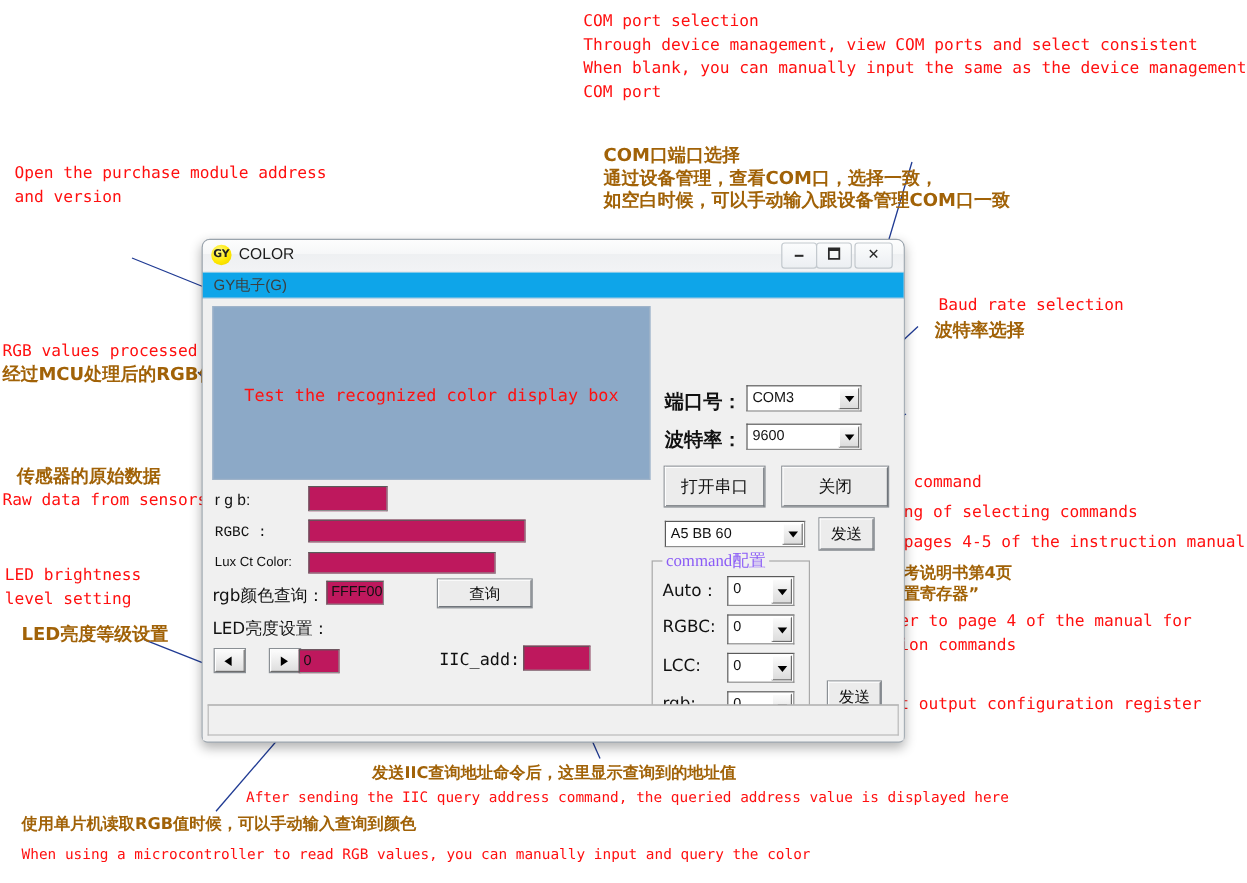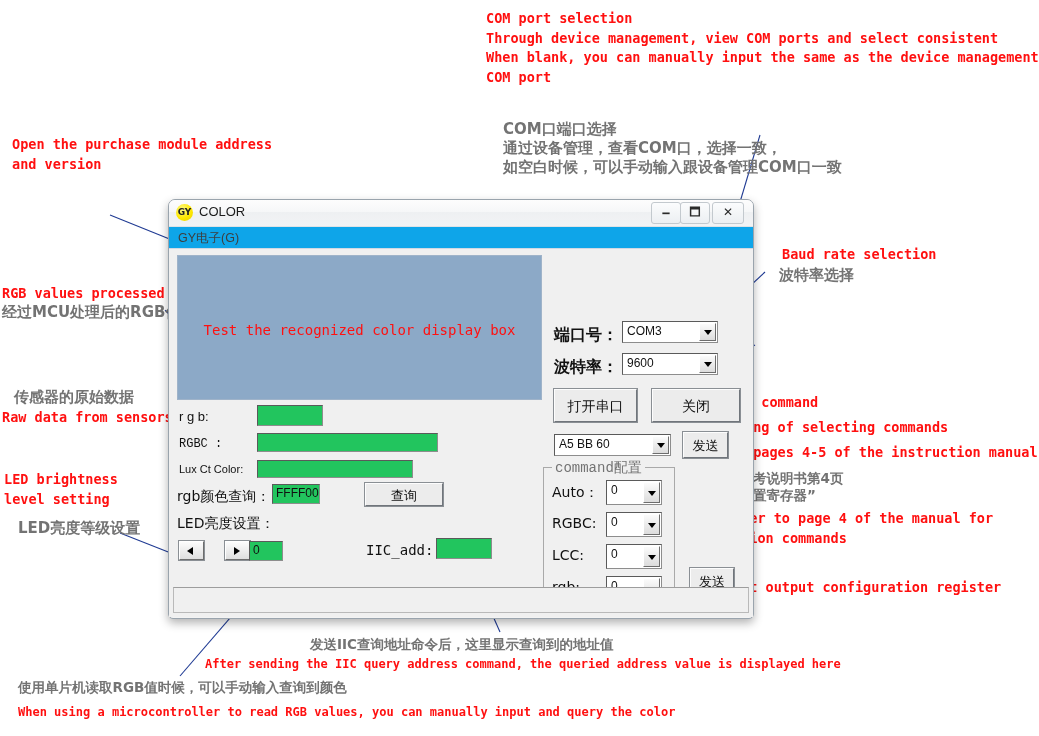--- a/index.html
+++ b/index.html
@@ -6,24 +6,24 @@
   body{
     width:1039px;height:736px;
     background:#ffffff;
     font-family:"Liberation Sans", sans-serif;
     position:relative;
     overflow:hidden;
   }
   #root{position:absolute;left:0;top:0;width:1039px;height:736px;}
 
   
-  .anno{position:absolute;white-space:pre;line-height:1.45;font-weight:bold;}
+  .anno{position:absolute;white-space:pre;line-height:1.45;}
   .anno-en{color:#ff1010;font-family:"DejaVu Sans Mono","Liberation Mono",monospace;font-size:13.5px;letter-spacing:0px;}
   .anno-en.sm{font-size:12px;}
-  .anno-cn{color:#737373;font-weight:bold;font-family:"DejaVu Sans","Liberation Sans",sans-serif;font-size:15px;}
+  .anno-cn{color:#a16207;font-weight:bold;font-family:"DejaVu Sans","Liberation Sans",sans-serif;font-size:15px;}
   .anno-cn.sm{font-size:13.5px;}
 
   
   #leaders{position:absolute;left:0;top:0;width:1039px;height:736px;pointer-events:none;}
 
   
   #win{
     position:absolute;left:168px;top:199px;width:584px;height:418px;
     background:#f0f0f0;
     border:1px solid #9aa4ad;
@@ -66,21 +66,21 @@
     position:absolute;left:8px;top:6px;width:363px;height:143px;
     background:#8ca9c7;border:1px solid #9fb3c9;
   }
   #cb-cn{position:absolute;width:100%;top:34px;text-align:center;color:#00138a;font-weight:bold;font-size:17px;font-family:"DejaVu Sans",sans-serif;}
   #cb-en{position:absolute;width:100%;top:66px;text-align:center;color:#ff1010;font-size:14px;font-family:"DejaVu Sans Mono",monospace;}
 
   
   .lbl{position:absolute;font-family:"Liberation Sans",sans-serif;color:#111;white-space:nowrap;}
   .lbl-cn{font-family:"DejaVu Sans",sans-serif;}
   .tbox{
-    position:absolute;background:#22c55e;
+    position:absolute;background:#be185d;
     border:1px solid #8d8d8d;border-top-color:#5a5a5a;border-left-color:#5a5a5a;
     font-size:12px;color:#111;padding:1px 3px;box-sizing:border-box;
     font-family:"Liberation Sans",sans-serif;line-height:normal;
   }
   .combo{
     position:absolute;background:#fff;
     border:1px solid #8d8d8d;border-top-color:#5a5a5a;border-left-color:#5a5a5a;
     font-size:12px;color:#111;box-sizing:border-box;font-family:"Liberation Sans",sans-serif;
   }
   .combo .cv{position:absolute;left:4px;top:2px;}
@@ -99,21 +99,21 @@
     background:#ececec;
     border:1px solid #fdfdfd;border-right-color:#70757b;border-bottom-color:#70757b;
     box-shadow:0 0 0 1px #8a8f94;
     text-align:center;color:#111;font-family:"DejaVu Sans",sans-serif;
   }
   .group{
     position:absolute;border:1px solid #a9a9a9;box-sizing:border-box;
   }
   .group > .gtitle{
     position:absolute;top:-9px;left:8px;background:#f0f0f0;padding:0 3px;
-    font-size:14px;color:#737373;font-family:Liberation Mono, monospace;white-space:nowrap;
+    font-size:14px;color:#8b5cf6;font-family:Liberation Serif, serif;white-space:nowrap;
   }
   
   .spin{position:absolute;}
   .spin .sb{
     position:absolute;top:0;width:25px;height:19px;box-sizing:border-box;
     background:linear-gradient(to bottom,#fcfcfc,#dedede);
     border:1px solid #fff;border-right-color:#6d6d6d;border-bottom-color:#6d6d6d;
     box-shadow:0 0 0 1px #8a8f94;
   }
   .spin .sb:after{content:"";position:absolute;top:50%;margin-top:-4px;}

